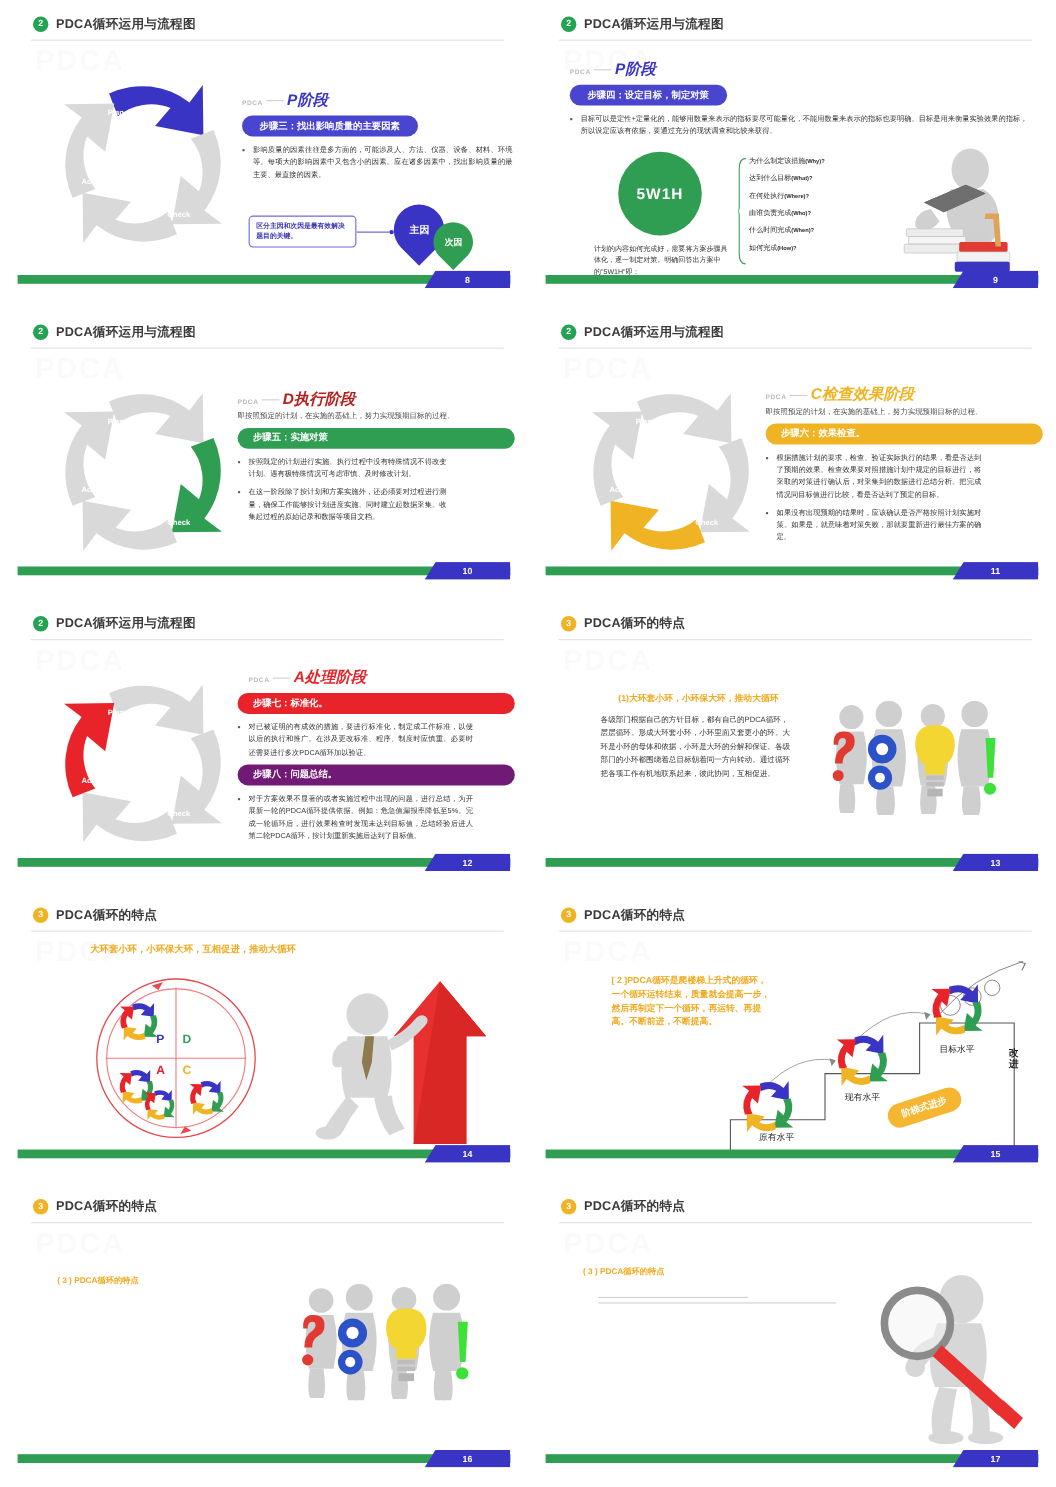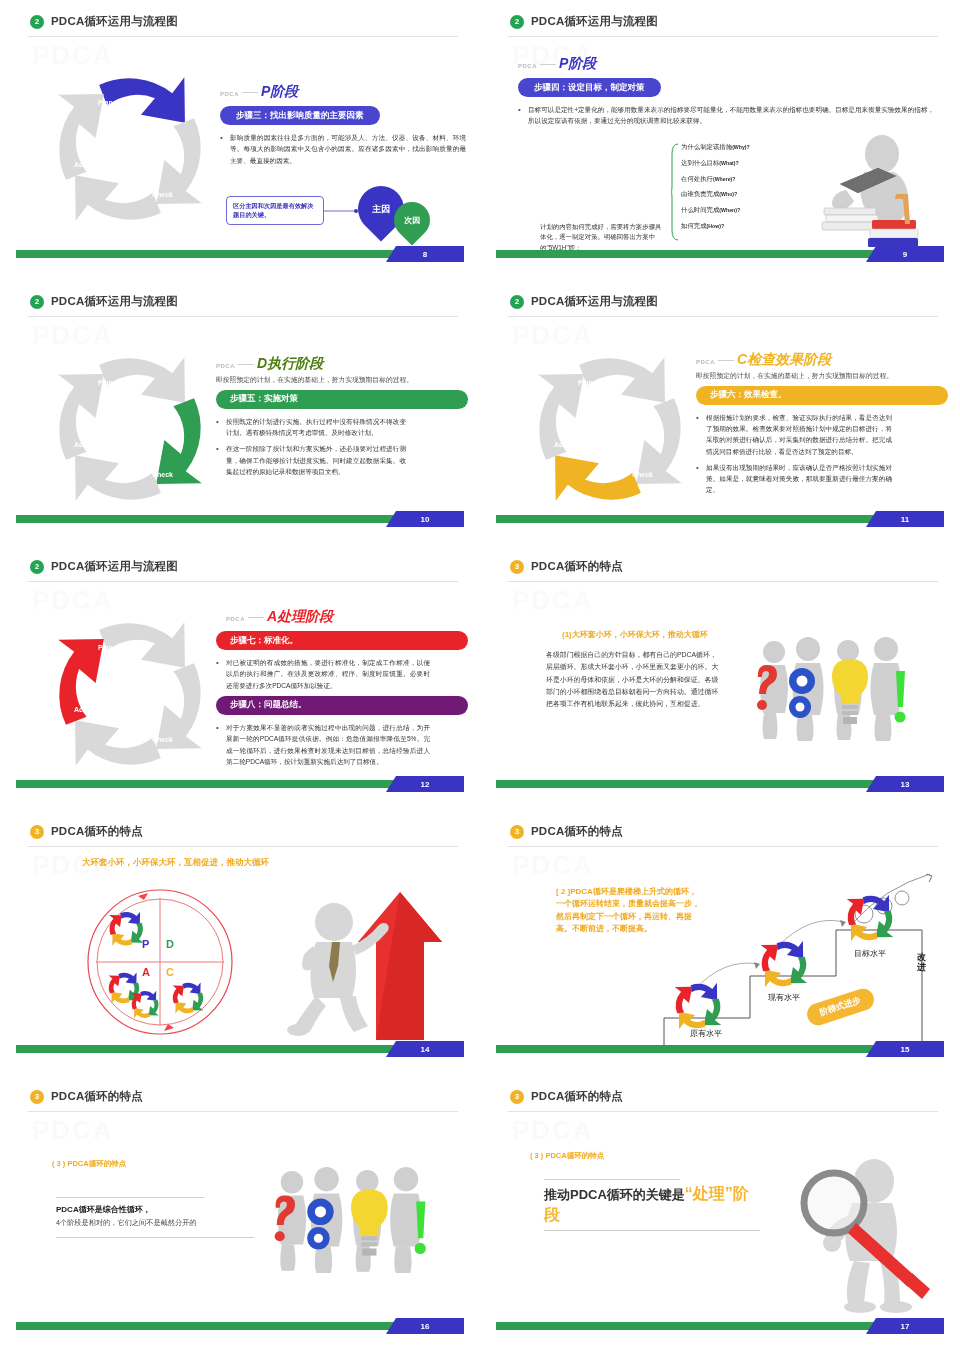--- a/index.html
+++ b/index.html
@@ -184,20 +184,21 @@
   <div style="position:absolute;left:30px;top:50px;width:420px;">
     <div>
       <span class="stage-kicker">PDCA</span><span class="stage-line"></span><span class="stage-name" style="color:#3a34c4">P阶段</span>
     </div>
     <div class="pill" style="background:#4a45cf">步骤四：设定目标，制定对策</div>
     <ul class="bul">
       <li style="text-align:left">目标可以是定性+定量化的，能够用数量来表示的指标要尽可能量化，不能用数量来表示的指标也要明确。目标是用来衡量实验效果的指标，所以设定应该有依据，要通过充分的现状调查和比较来获得。</li>
     </ul>
   </div>
 
+  <div class="circle5w" style="left:74px;top:134px;width:76px;height:76px;">5W1H</div>
   <div class="capt5w" style="left:52px;top:218px;width:122px;">计划的内容如何完成好，需要将方案步骤具体化，逐一制定对策。明确回答出方案中的"5W1H"即：</div>
 
   <svg class="brace" style="left:183px;top:138px;" width="8" height="100">
     <path d="M7 2 Q1 2 1 12 L1 44 Q1 50 0 50 Q1 50 1 56 L1 88 Q1 98 7 98" stroke="#2f9e52" fill="none" stroke-width="1"></path>
   </svg>
 
   <div class="qlist" style="left:193px;top:140px;">
     <div><span>为什么制定该措施</span><span class="en">(Why)?</span></div>
     <div><span>达到什么目标</span><span class="en">(What)?</span></div>
     <div><span>在何处执行</span><span class="en">(Where)?</span></div>
@@ -244,21 +245,21 @@
       <path d="M -12 -70 A 70 70 0 0 1 56 -42 L 72 -54 L 60 -10 L 20 -30 L 38 -42 A 48 48 0 0 0 -10 -48 Z" fill="#d9d9d9" transform="rotate(254)"></path>
       <text x="-32" y="-44" fill="#fff" font-size="7">Plan</text>
       <text x="40" y="-8" fill="#fff" font-size="7">Do</text>
       <text x="22" y="48" fill="#fff" font-size="7">Check</text>
       <text x="-56" y="18" fill="#fff" font-size="7">Action</text>
     </g>
   </svg>
 
   <div style="position:absolute;left:208px;top:70px;width:252px;">
     <div>
-      <span class="stage-kicker">PDCA</span><span class="stage-line"></span><span class="stage-name" style="color:#4d7c0f">D执行阶段</span>
+      <span class="stage-kicker">PDCA</span><span class="stage-line"></span><span class="stage-name" style="color:#b91c1c">D执行阶段</span>
     </div>
     <div class="stage-sub">即按照预定的计划，在实施的基础上，努力实现预期目标的过程。</div>
     <div class="pill wide" style="background:#2f9e52">步骤五：实施对策</div>
     <ul class="bul" style="width:190px">
       <li>按照既定的计划进行实施。执行过程中没有特殊情况不得改变计划。遇有极特殊情况可考虑审慎、及时修改计划。</li>
       <li>在这一阶段除了按计划和方案实施外，还必须要对过程进行测量，确保工作能够按计划进度实施。同时建立起数据采集。收集起过程的原始记录和数据等项目文档。</li>
     </ul>
   </div>
 
   <div class="footbar"></div>
@@ -510,26 +511,20 @@
       <div class="slide-inner">
   <div class="ghost">PDCA</div>
   <div class="hdr">
     <div class="badge y">3</div>
     <div class="hdr-title">PDCA循环的特点</div>
   </div>
   <div class="hdr-rule"></div>
 
   <div class="kicker3" style="left:44px;top:80px;">( 3 ) PDCA循环的特点</div>
 
-  <div class="ruleblk" style="left:48px;top:118px;width:148px;">
-    <div class="rl"></div>
-    <div class="bold-cn" style="margin-top:6px;">PDCA循环是综合性循环，</div>
-    <div class="body-cn" style="margin-top:2px;">4个阶段是相对的，它们之间不是截然分开的</div>
-    <div class="rl" style="margin-top:8px;width:198px;"></div>
-  </div>
 
   <svg class="fig" style="left:258px;top:88px;" width="170" height="112" viewBox="0 0 164 110">
     <g fill="#cfcfcf">
       <circle cx="24" cy="15" r="11"></circle>
             <path d="M13 28 q-6 22 0 48 l22 0 q6 -26 0 -48 z"></path>
       <circle cx="58" cy="12" r="12"></circle>
             <path d="M46 26 q-7 24 0 52 l24 0 q7 -28 0 -52 z"></path>
       <circle cx="98" cy="14" r="11"></circle>
             <path d="M87 27 q-6 23 0 50 l22 0 q6 -27 0 -50 z"></path>
       <circle cx="136" cy="12" r="12"></circle>
@@ -570,23 +565,20 @@
   <div class="hdr">
     <div class="badge y">3</div>
     <div class="hdr-title">PDCA循环的特点</div>
   </div>
   <div class="hdr-rule"></div>
 
   <div class="kicker3" style="left:42px;top:72px;">( 3 ) PDCA循环的特点</div>
 
   <div class="ruleblk" style="left:56px;top:100px;width:216px;">
     <div class="rl" style="width:136px;"></div>
-    <div style="margin-top:4px;">
-      <span class="big-key">推动PDCA循环的关键是</span><em class="big-key" style="font-style:normal;color:#f5b731;font-size:16px;">“处理”阶段</em>
-    </div>
     <div class="rl" style="margin-top:4px;width:216px;"></div>
   </div>
 
   <svg class="fig" style="left:300px;top:68px;" width="158" height="166" viewBox="0 0 158 166">
     <g fill="#d7d7d7">
       <ellipse cx="86" cy="34" rx="20" ry="22"></ellipse>
       <path d="M64 56 q-12 34 -2 58 l42 0 q10 -30 0 -58 z"></path>
       <path d="M66 114 q-10 24 -6 42 l16 0 q2 -22 6 -40 z"></path>
       <path d="M92 114 q6 24 4 42 l16 0 q0 -24 -6 -42 z"></path>
       <ellipse cx="72" cy="160" rx="16" ry="6"></ellipse>

